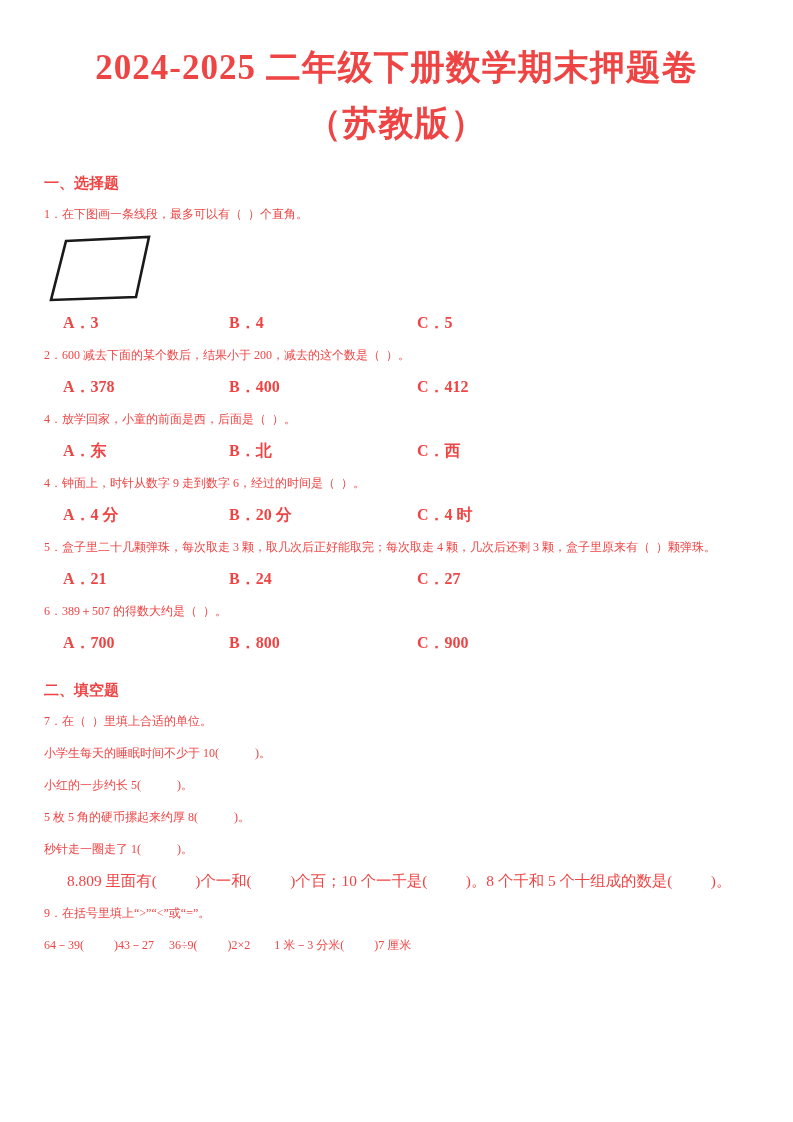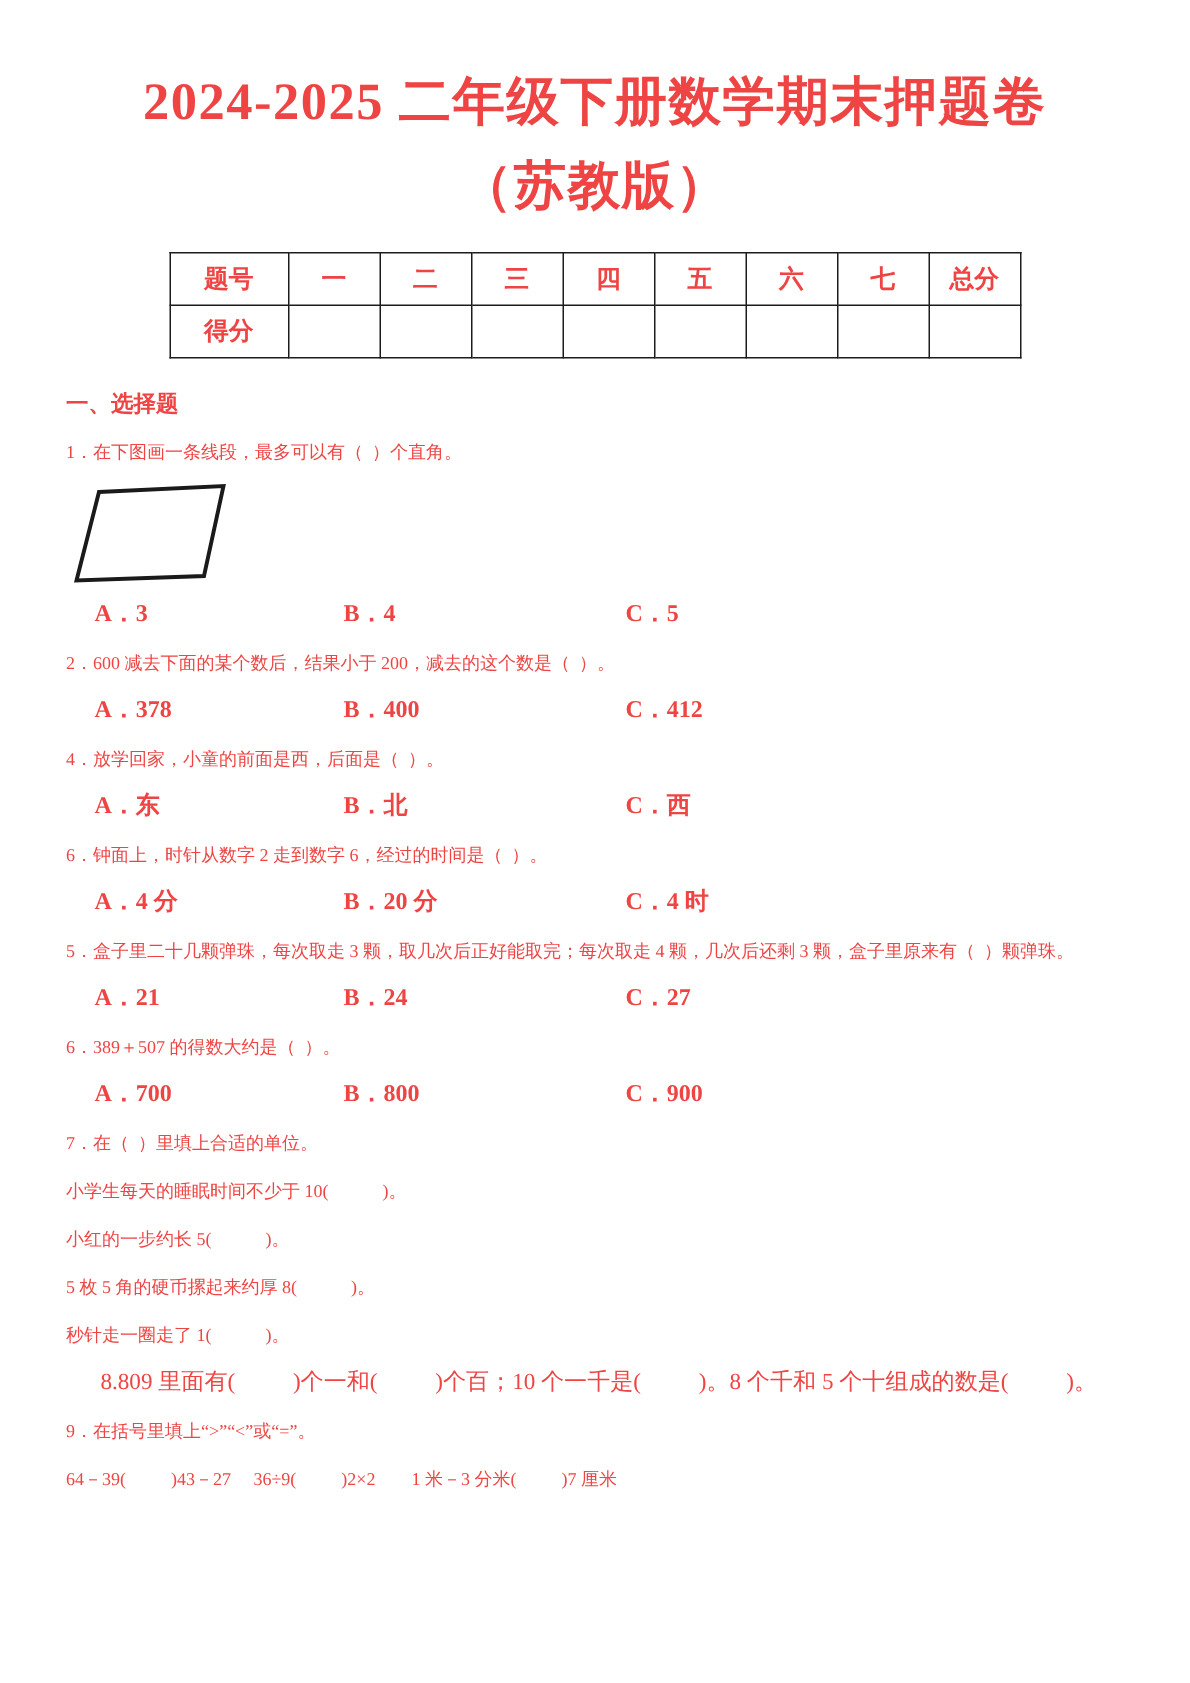--- a/index.html
+++ b/index.html
@@ -68,46 +68,20 @@
 </head>
 <body>
 
 <div class="page">
 
   <h1 class="title">
     <div>2024-2025 二年级下册数学期末押题卷</div>
     <div>（苏教版）</div>
   </h1>
 
-  <table class="score">
-    <tbody>
-        <tr>
-      <td class="col-label">题号</td>
-      <td class="col-num">一</td>
-      <td class="col-num">二</td>
-      <td class="col-num">三</td>
-      <td class="col-num">四</td>
-      <td class="col-num">五</td>
-      <td class="col-num">六</td>
-      <td class="col-num">七</td>
-      <td class="col-num">总分</td>
-    </tr>
-    <tr>
-      <td class="col-label">得分</td>
-      <td class="col-num"></td>
-      <td class="col-num"></td>
-      <td class="col-num"></td>
-      <td class="col-num"></td>
-      <td class="col-num"></td>
-      <td class="col-num"></td>
-      <td class="col-num"></td>
-      <td class="col-num"></td>
-    </tr>
-  </tbody>
-    </table>
 
   <p class="sec-head first">一、选择题</p>
 
   <p class="q">1．在下图画一条线段，最多可以有（  ）个直角。</p>
   <div class="figure-wrap">
     <svg width="108" height="72" viewBox="0 0 108 72">
       <polygon points="20,8 103,4 90,64 5,67" fill="none" stroke="#1a1a1a" stroke-width="2.6" stroke-linejoin="miter"></polygon>
     </svg>
   </div>
   <div class="opts">
@@ -123,41 +97,42 @@
     <span class="opt-c">C．412</span>
   </div>
 
   <p class="q">4．放学回家，小童的前面是西，后面是（  ）。</p>
   <div class="opts">
     <span class="opt-a">A．东</span>
     <span class="opt-b">B．北</span>
     <span class="opt-c">C．西</span>
   </div>
 
-  <p class="q">6．钟面上，时针从数字 2 走到数字 6，经过的时间是（  ）。</p>
+  <p class="q">4．钟面上，时针从数字 9 走到数字 6，经过的时间是（  ）。</p>
   <div class="opts">
     <span class="opt-a">A．4 分</span>
     <span class="opt-b">B．20 分</span>
     <span class="opt-c">C．4 时</span>
   </div>
 
   <p class="q">5．盒子里二十几颗弹珠，每次取走 3 颗，取几次后正好能取完；每次取走 4 颗，几次后还剩 3 颗，盒子里原来有（  ）颗弹珠。</p>
   <div class="opts">
     <span class="opt-a">A．21</span>
     <span class="opt-b">B．24</span>
     <span class="opt-c">C．27</span>
   </div>
 
   <p class="q">6．389＋507 的得数大约是（  ）。</p>
   <div class="opts">
     <span class="opt-a">A．700</span>
     <span class="opt-b">B．800</span>
     <span class="opt-c">C．900</span>
   </div>
 
+  <p class="sec-head second">二、填空题</p>
 
   <p class="q">7．在（  ）里填上合适的单位。</p>
   <p class="q">小学生每天的睡眠时间不少于 10(            )。</p>
   <p class="q">小红的一步约长 5(            )。</p>
   <p class="q">5 枚 5 角的硬币摞起来约厚 8(            )。</p>
   <p class="q">秒针走一圈走了 1(            )。</p>
 
   <p class="q tight">8.809 里面有(          )个一和(          )个百；10 个一千是(          )。8 个千和 5 个十组成的数是(          )。</p>
 
   <p class="q">9．在括号里填上“&gt;”“&lt;”或“=”。</p>

